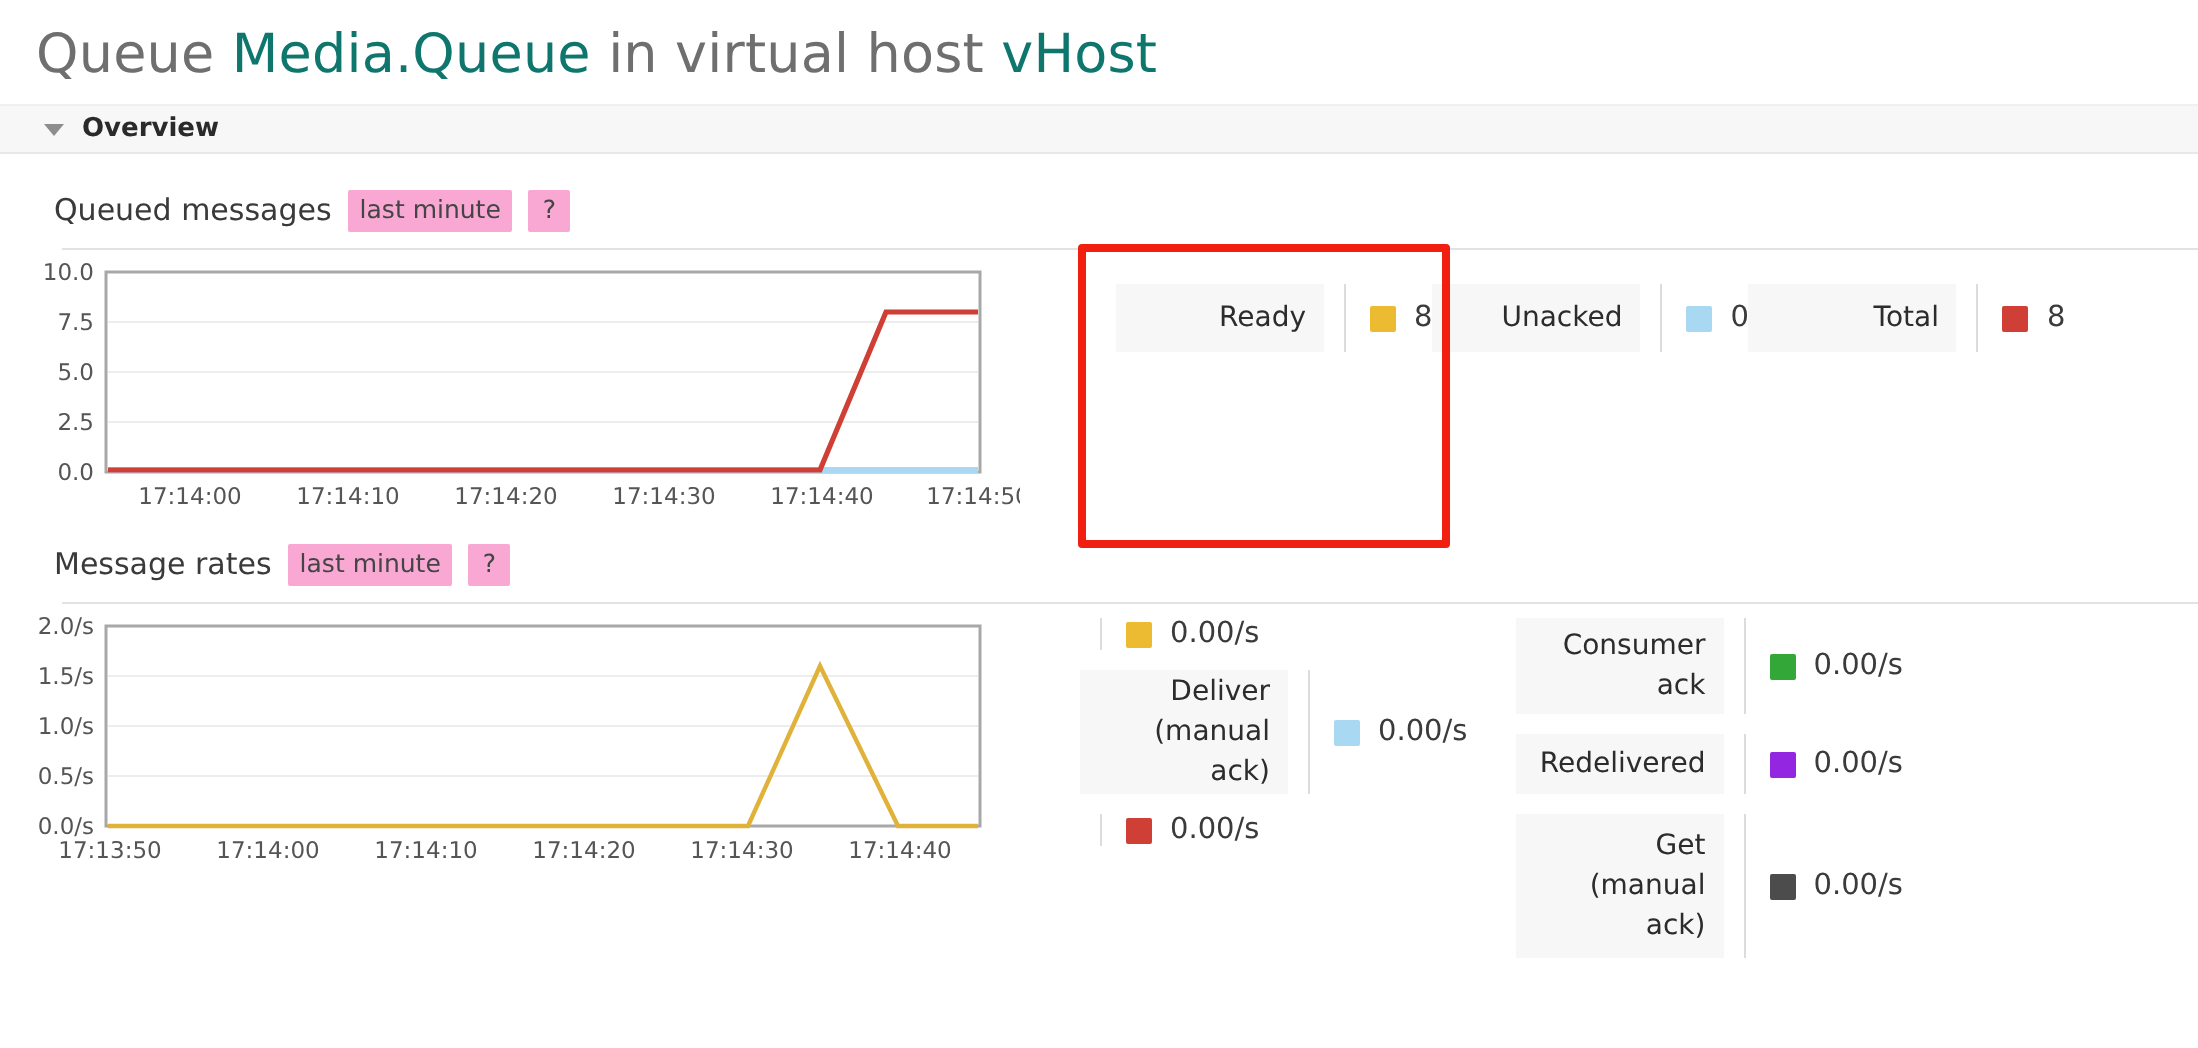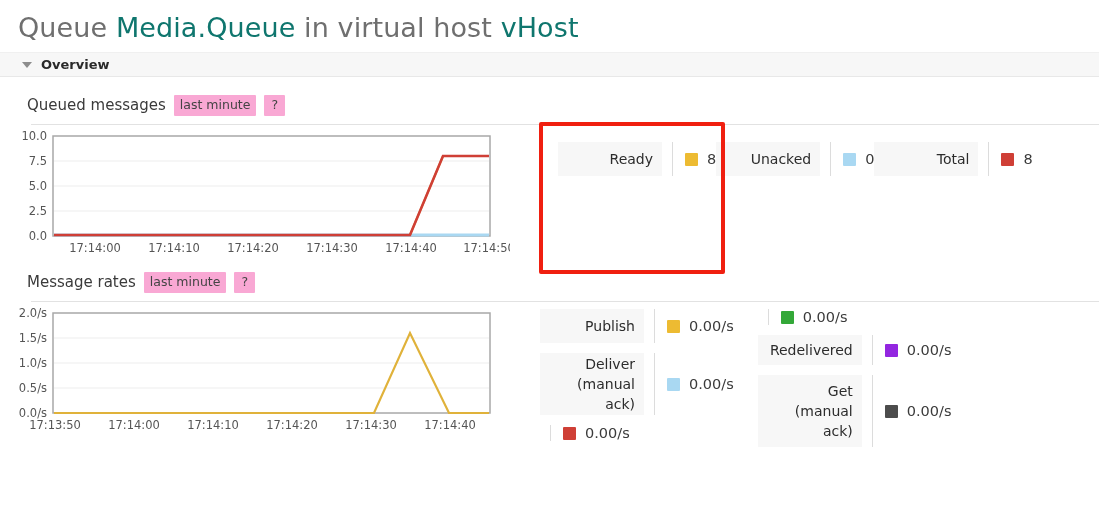--- a/index.html
+++ b/index.html
@@ -273,21 +273,20 @@
       <text x="134" y="124" text-anchor="middle" font-size="11.5" fill="#555" font-family="DejaVu Sans, Liberation Sans, sans-serif">17:14:00</text>
       <text x="213" y="124" text-anchor="middle" font-size="11.5" fill="#555" font-family="DejaVu Sans, Liberation Sans, sans-serif">17:14:10</text>
       <text x="292" y="124" text-anchor="middle" font-size="11.5" fill="#555" font-family="DejaVu Sans, Liberation Sans, sans-serif">17:14:20</text>
       <text x="371" y="124" text-anchor="middle" font-size="11.5" fill="#555" font-family="DejaVu Sans, Liberation Sans, sans-serif">17:14:30</text>
       <text x="450" y="124" text-anchor="middle" font-size="11.5" fill="#555" font-family="DejaVu Sans, Liberation Sans, sans-serif">17:14:40</text>
     </svg>
   </div>
 
   <div class="legend-col" id="rates-legend-left" style="margin-left:30px;margin-top:4px;">
     <div class="legend-row">
-      <div class="legend-label" style="height:34px;">Publish</div>
       <div class="legend-sep"></div>
       <div class="legend-value">
         <span class="swatch" style="background:#edbb32"></span>
         <span>0.00/s</span>
       </div>
     </div>
     <div class="legend-row">
       <div class="legend-label" style="height:62px;">Deliver (manual ack)</div>
       <div class="legend-sep"></div>
       <div class="legend-value">
@@ -299,20 +298,21 @@
       <div class="legend-sep"></div>
       <div class="legend-value">
         <span class="swatch" style="background:#cf3f36"></span>
         <span>0.00/s</span>
       </div>
     </div>
   </div>
 
   <div class="legend-col" id="rates-legend-right" style="margin-left:24px;margin-top:4px;">
     <div class="legend-row">
+      <div class="legend-label" style="height:48px;">Consumer ack</div>
       <div class="legend-sep"></div>
       <div class="legend-value">
         <span class="swatch" style="background:#33a838"></span>
         <span>0.00/s</span>
       </div>
     </div>
     <div class="legend-row">
       <div class="legend-label" style="height:30px;">Redelivered</div>
       <div class="legend-sep"></div>
       <div class="legend-value">

